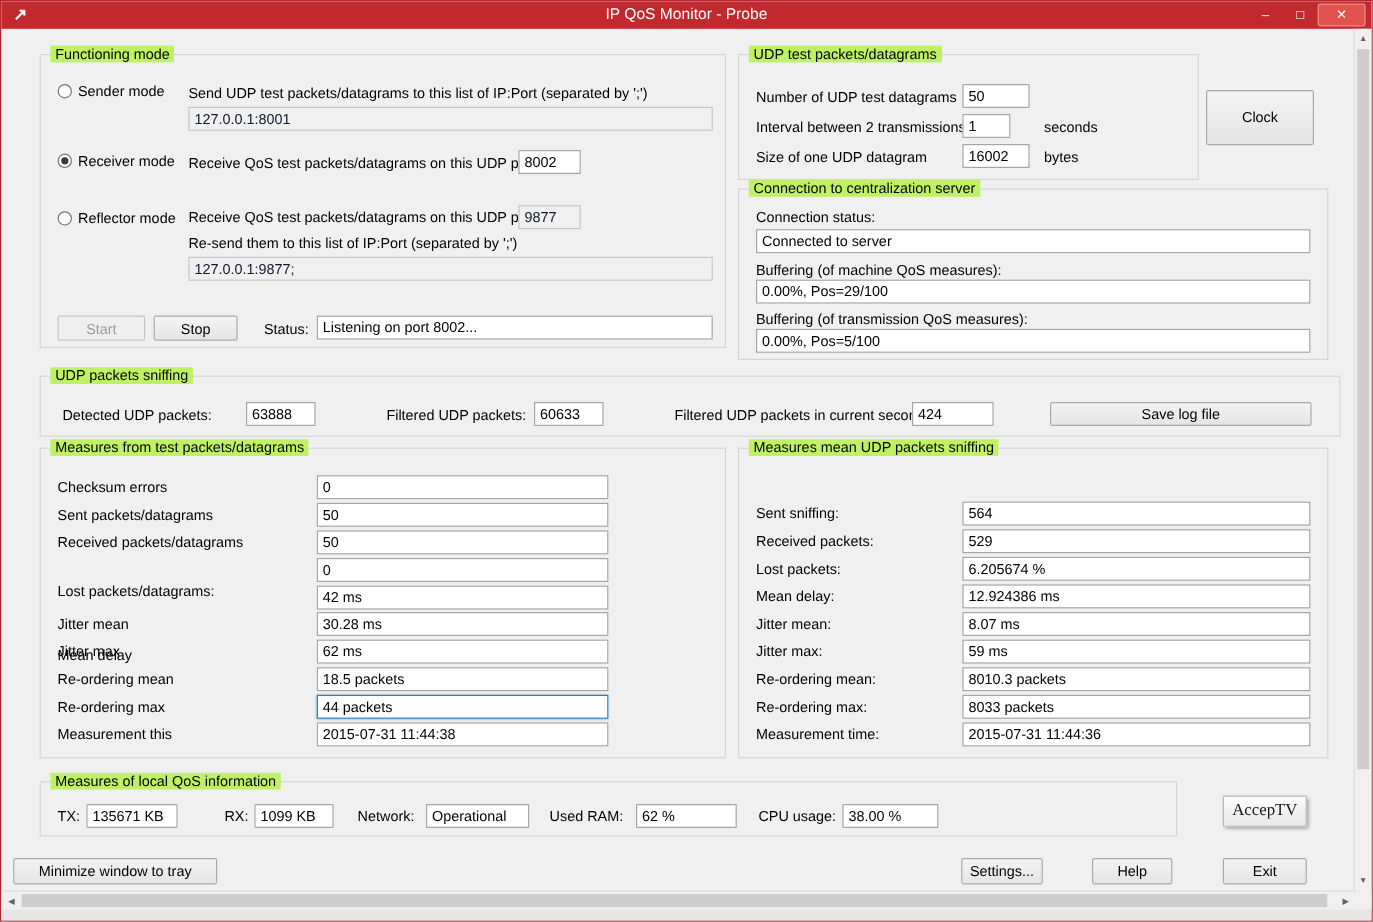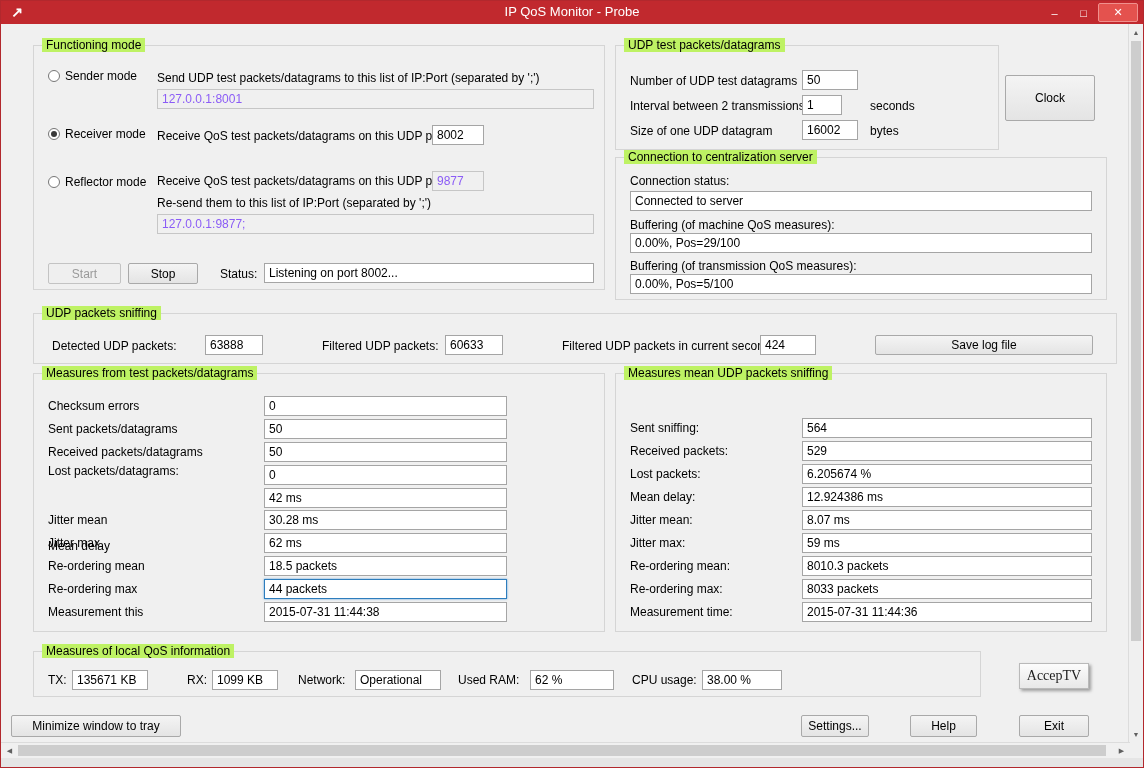--- a/index.html
+++ b/index.html
@@ -15,21 +15,21 @@
   .win-btn{width:29px;height:21px;display:flex;align-items:center;justify-content:center;
     color:#fff;font-size:11px;cursor:default;}
   .win-btn.close{background:#e4524e;border:1px solid #f0908d;border-radius:2px;width:38px;height:17px;}
   
   .group{position:absolute;border:1px solid #d5d5d5;}
   .legend{position:absolute;top:-8px;left:8px;background:#bef264;padding:0 4px;white-space:nowrap;}
   .lbl{position:absolute;white-space:nowrap;line-height:14px;}
   
   .field{position:absolute;height:20px;border:1px solid #a5a5a5;background:#fff;
     font-family:"Liberation Sans",sans-serif;font-size:12px;padding:0 4px;box-sizing:border-box;color:#000;}
-  .field.disabled{background:#f0f0f0;color:#8b5cf6;border-color:#c6c6c6;}
+  .field.disabled{background:#f0f0f0;color:#0f172a;border-color:#c6c6c6;}
   .field.focused{border-color:#2d7dbd;box-shadow:0 0 2px #5aa0d8;}
   
   .btn{position:absolute;border:1px solid #a9a9a9;background:linear-gradient(#f4f4f4,#e4e4e4);
     font-family:"Liberation Sans",sans-serif;font-size:12px;color:#000;border-radius:2px;
     box-sizing:border-box;padding:0;cursor:default;}
   .btn.disabled{color:#9a9a9a;background:#efefef;border-color:#c3c3c3;}
   
   .radio{position:absolute;display:flex;align-items:center;gap:5px;height:16px;}
   .circle{width:12px;height:12px;border:1px solid #767676;border-radius:50%;background:#fff;
     position:relative;flex:0 0 auto;box-sizing:border-box;}
@@ -126,33 +126,33 @@
     <input class="field" style="left: 14px; top: 116px; width: 462px;" value="0.00%, Pos=5/100">
   </div>
 
   <div class="group" style="left:32px;top:312px;width:1082px;height:49px;">
     <span class="legend">UDP packets sniffing</span>
     <span class="lbl" style="left:18px;top:25px;">Detected UDP packets:</span>
     <input class="field" style="left: 171px; top: 21px; width: 58px;" value="63888">
     <span class="lbl" style="left:288px;top:25px;">Filtered UDP packets:</span>
     <input class="field" style="left: 411px; top: 21px; width: 58px;" value="60633">
     <span class="lbl" style="left:528px;top:25px;">Filtered UDP packets in current second:</span>
-    <input class="field" style="left: 726px; top: 21px; width: 56px;" value="424">
+    <input class="field" style="left: 726px; top: 21px; width: 68px;" value="424">
     <button class="btn" style="left:841px;top:21px;width:218px;height:20px;">Save log file</button>
   </div>
 
   <div class="group" style="left:32px;top:372px;width:570px;height:257px;">
     <span class="legend">Measures from test packets/datagrams</span>
     <span class="lbl" style="left:14px;top:25px;">Checksum errors</span>
     <input class="field" style="left: 230px; top: 22px; width: 243px;" value="0">
     <span class="lbl" style="left:14px;top:48px;">Sent packets/datagrams</span>
     <input class="field" style="left: 230px; top: 45px; width: 243px;" value="50">
     <span class="lbl" style="left:14px;top:71px;">Received packets/datagrams</span>
     <input class="field" style="left: 230px; top: 68px; width: 243px;" value="50">
-    <span class="lbl" style="left:14px;top:90px;">Lost packets/datagrams:</span>
+    <span class="lbl" style="left:14px;top:112px;">Lost packets/datagrams:</span>
     <input class="field" style="left: 230px; top: 91px; width: 243px;" value="0">
     <span class="lbl" style="left:14px;top:117px;margin-top:48px;">Mean delay</span>
     <input class="field" style="left: 230px; top: 114px; width: 243px;" value="42 ms">
     <span class="lbl" style="left:14px;top:139px;">Jitter mean</span>
     <input class="field" style="left: 230px; top: 136px; width: 243px;" value="30.28 ms">
     <span class="lbl" style="left:14px;top:162px;">Jitter max</span>
     <input class="field" style="left: 230px; top: 159px; width: 243px;" value="62 ms">
     <span class="lbl" style="left:14px;top:185px;">Re-ordering mean</span>
     <input class="field" style="left: 230px; top: 182px; width: 243px;" value="18.5 packets">
     <span class="lbl" style="left:14px;top:208px;">Re-ordering max</span>

